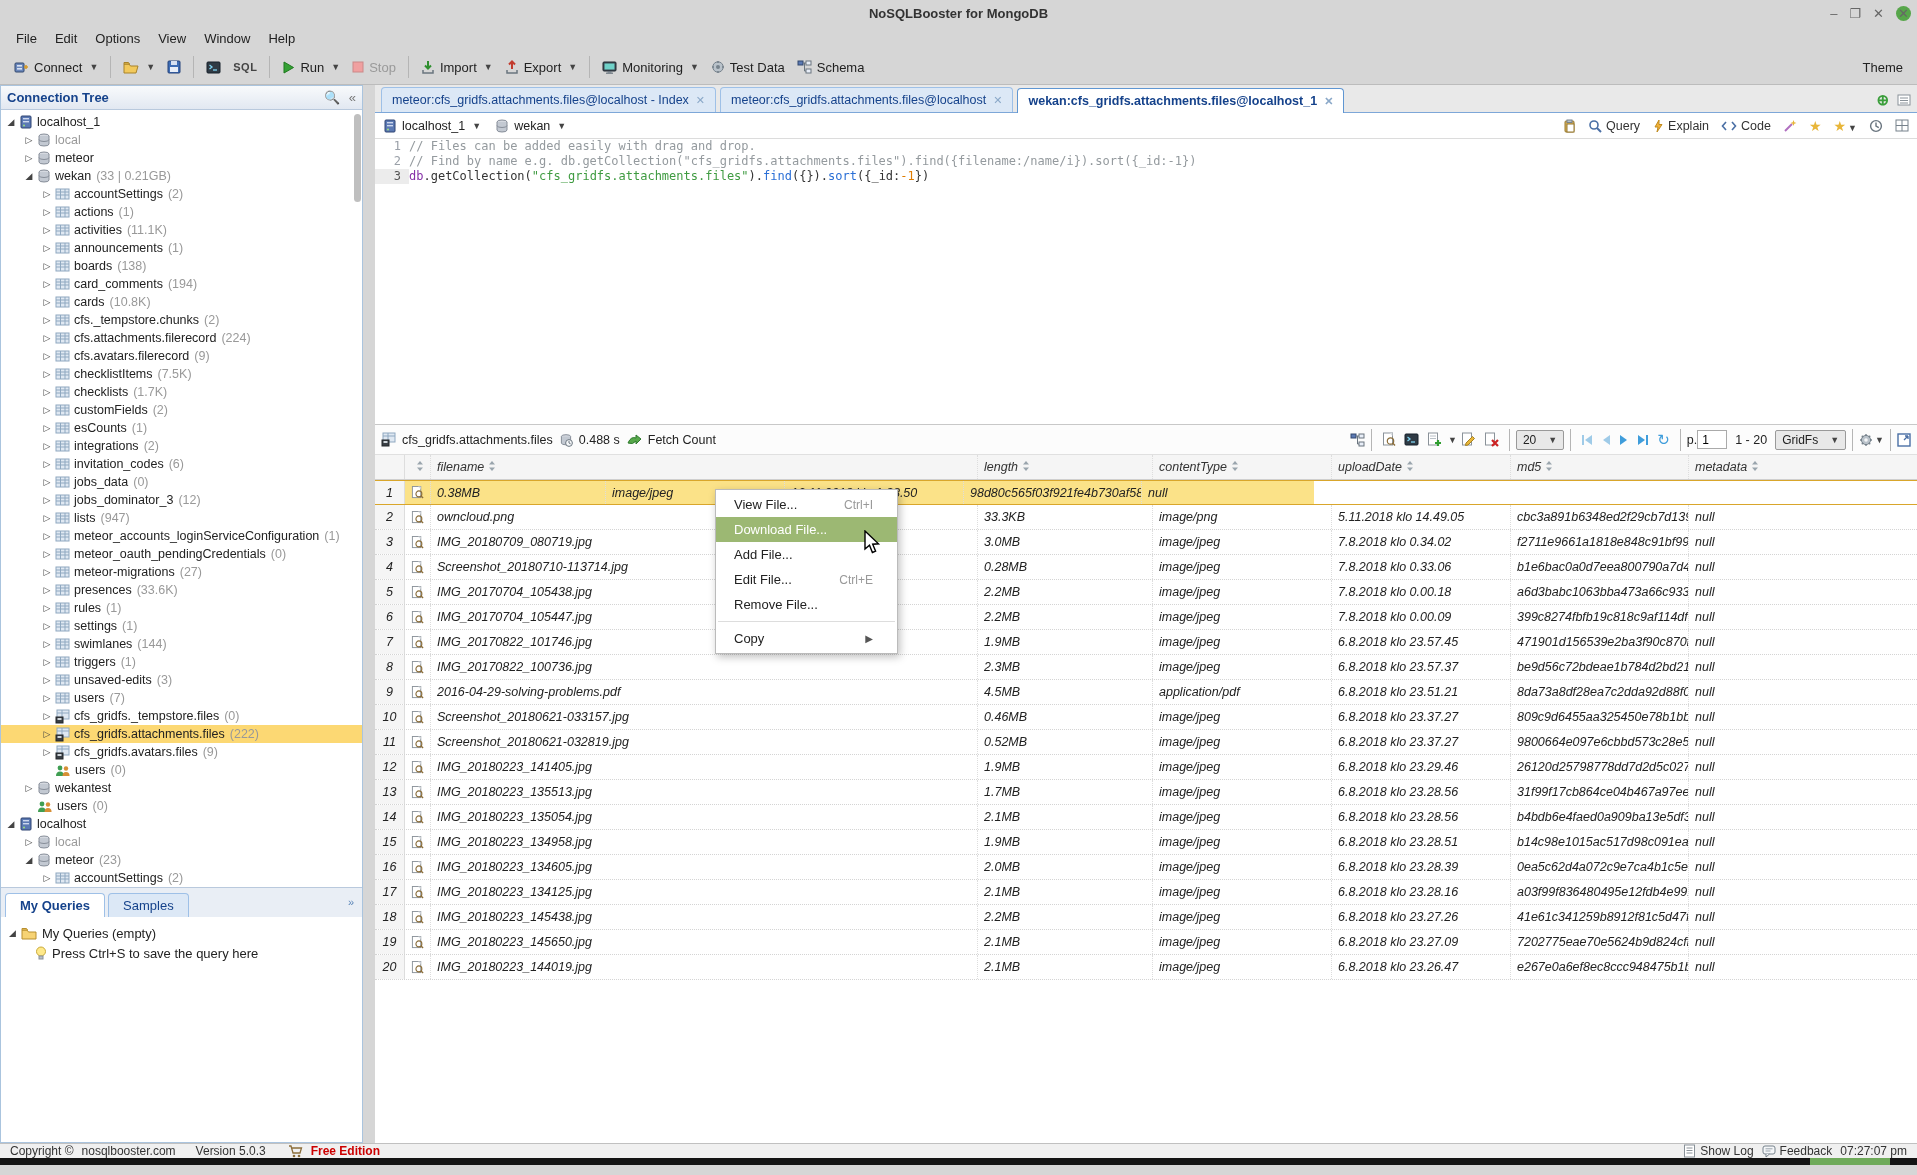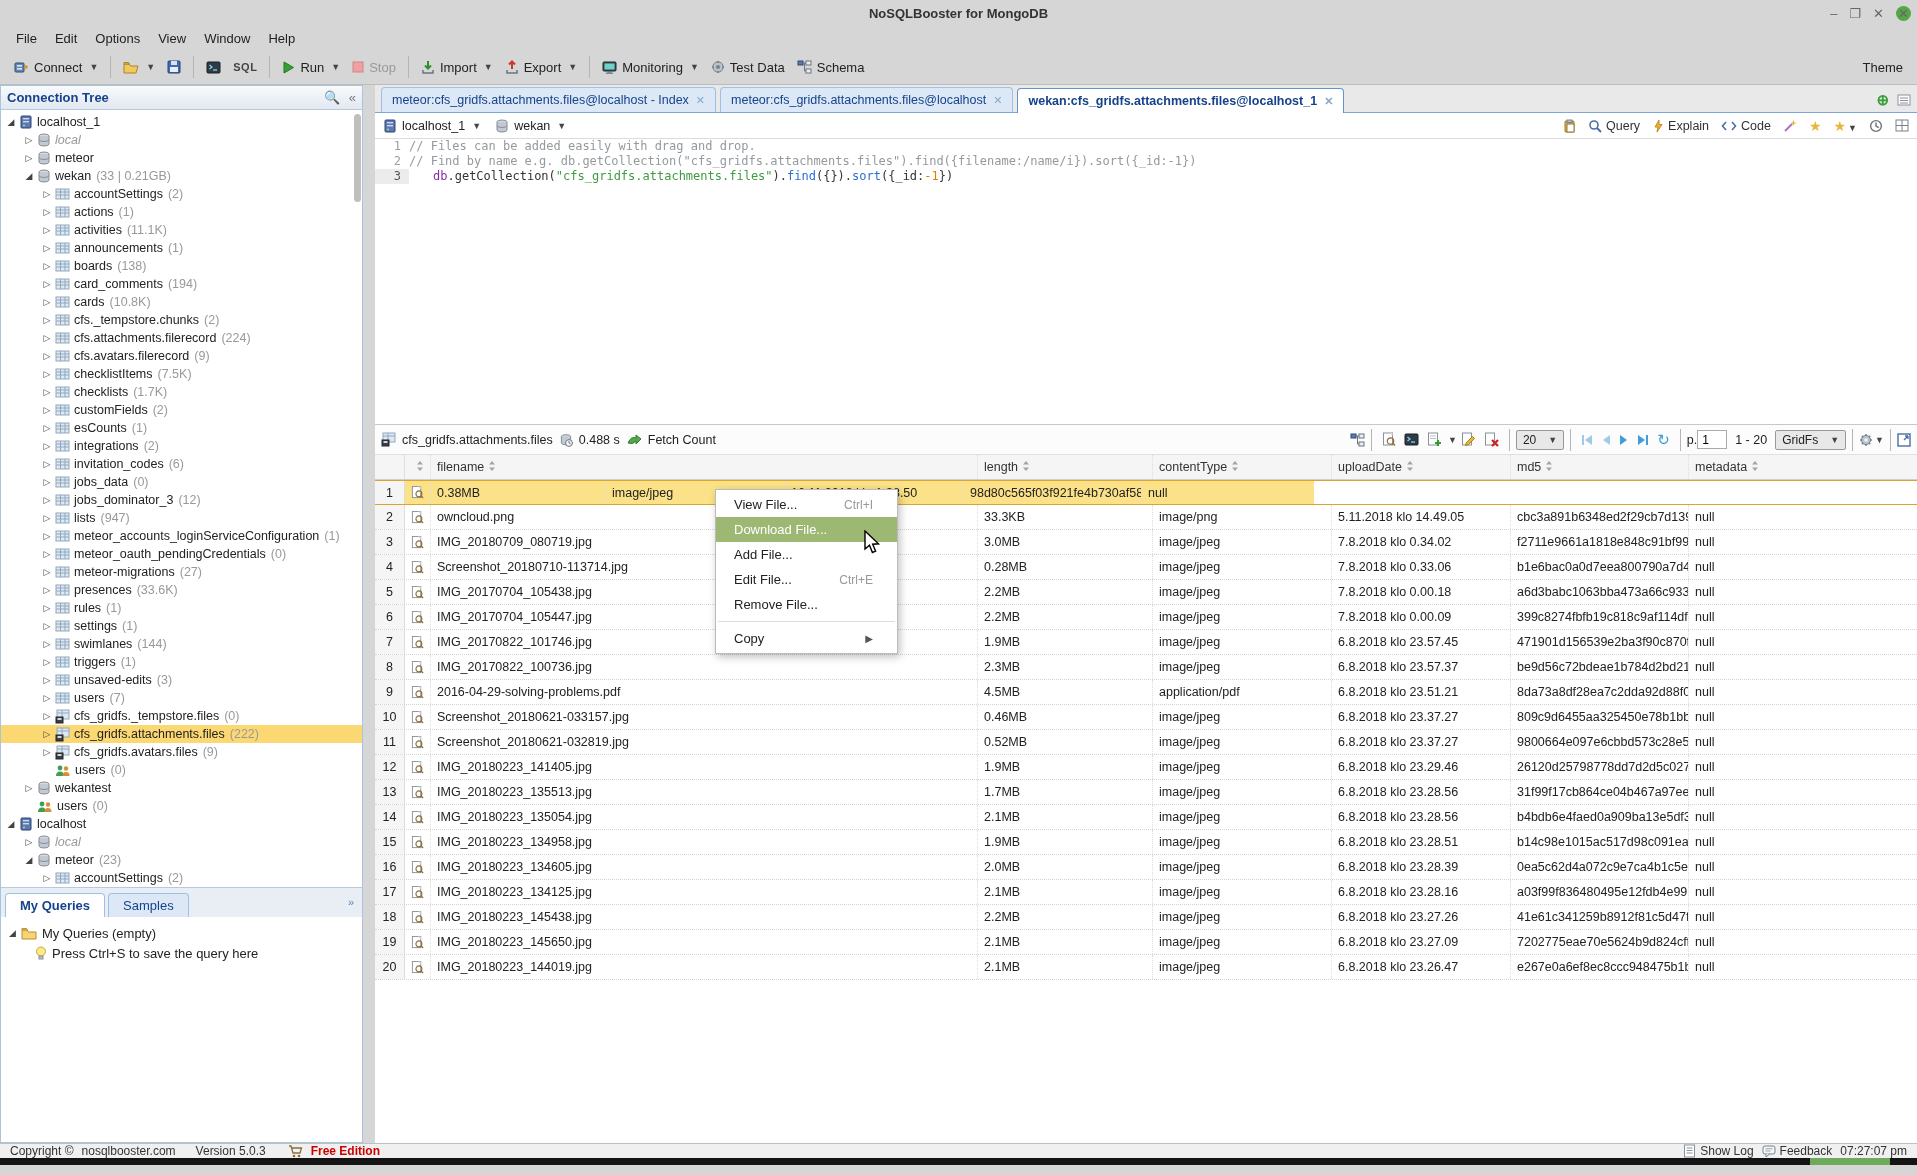--- a/index.html
+++ b/index.html
@@ -37,21 +37,21 @@
   
   .ct-header { height:24px; flex:none; background:linear-gradient(#f8fafc,#e2e8f1); border-bottom:1px solid #b9c9dd; display:flex; align-items:center; padding:0 6px; }
   .ct-header .t { font-size:13px; font-weight:bold; color:#15428b; flex:1; }
   .ct-header .hicon { color:#777; font-size:13px; margin-left:8px; }
   .tree { flex:1; overflow:hidden; position:relative; padding-top:3px; font-size:12.5px; color:#222; }
   .trow { height:18px; display:flex; align-items:center; white-space:nowrap; }
   .trow .arrow { width:12px; font-size:9px; color:#444; text-align:center; flex:none; }
   .trow .ticon { margin:0 4px 0 2px; flex:none; }
   .trow .cnt { color:#999; margin-left:5px; }
   .trow.sel { background:#fcd873; }
-  .trow.dim .lbl { color:#999;font-style:italic; }
+  .trow.dim .lbl { color:#999; }
   .scroll-thumb { position:absolute; right:1px; top:4px; width:7px; height:88px; background:#bfbfbf; border-radius:4px; }
 
   .sb-tabs { flex:none; height:30px; background:#e9eef5; border-top:1px solid #b9c9dd; display:flex; align-items:center; padding:4px 6px 0 4px; position:relative; }
   .sbtab { font-size:13px; padding:4px 14px; border:1px solid #9ec0e7; border-bottom:none; border-radius:4px 4px 0 0; background:#dce8f6; color:#15428b; margin-right:3px; }
   .sbtab.active { background:#fff; font-weight:bold; }
   .sb-tabs .chev { position:absolute; right:8px; top:8px; color:#5b86b8; font-size:11px; }
   .queries { flex:none; height:225px; background:#fff; padding:6px 8px; font-size:13px; color:#222; }
   .qrow { display:flex; align-items:center; gap:5px; height:20px; }
   .qrow.hint { padding-left:26px; }
 
@@ -68,38 +68,38 @@
   .crumbbar .spacer { flex:1; }
   .caction { display:flex; align-items:center; gap:4px; margin-left:12px; color:#333; }
   .cicon { margin-left:12px; }
 
   
   .editor { height:286px; flex:none; background:#fff; font-family:"DejaVu Sans Mono","Liberation Mono",monospace; font-size:12px; overflow:hidden; border-bottom:1px solid #c8c8c8; }
   .eline { display:flex; height:15px; line-height:15px; white-space:pre; }
   .gut { width:34px; flex:none; text-align:right; padding-right:8px; color:#9aa0a8; background:#fff; }
   .eline.cur .gut { color:#555; background:#ececec; }
   .tok-cm { color:#949a9e; }
-  .tok-kw { color:#8630a8;padding-left:24px; }
+  .tok-kw { color:#8630a8; }
   .tok-pl { color:#333; }
   .tok-str { color:#3f9b41; }
   .tok-fn { color:#2a6fd6; }
   .tok-num { color:#e07c00; }
 
   
   .results { flex:1; display:flex; flex-direction:column; min-height:0; }
   .res-toolbar { height:30px; flex:none; display:flex; align-items:center; padding:0 6px; font-size:12.5px; color:#222; background:#fcfcfc; border-bottom:1px solid #e0e0e0; }
   .res-toolbar .grp { display:flex; align-items:center; gap:6px; }
   .res-toolbar .spacer { flex:1; }
   .sel-box { background:#e8e8e8; border:1px solid #999; border-radius:2px; font-size:12px; padding:2px 6px; display:flex; gap:10px; align-items:center; }
   .pinput { width:30px; height:19px; border:1px solid #aaa; font-size:12px; padding:1px 4px; }
   .navico { margin:0 4px; }
 
   
   .grid { flex:1; overflow:hidden; font-size:12.5px; color:#222; }
-  .r { display:flex; height:25px; align-items:center; border-bottom:1px dotted #d4d4d4; }
+  .r { display:flex; height:25px; align-items:center; border-bottom:1px dotted #d4d4d4;font-style:italic; }
   .r.hdr { background:#f5f5f5; border-bottom:1px solid #cfcfcf; color:#333; }
   .cell { padding:0 6px; white-space:nowrap; overflow:hidden; border-right:1px dotted #ddd; height:100%; display:flex; align-items:center; }
   .c-num { width:30px; flex:none; justify-content:center; background:#f5f5f5; border-right:1px solid #ddd; padding:0; }
   .c-ico { width:26px; flex:none; justify-content:center; }
   .c-fn  { width:547px; flex:none; }
   .c-len { width:175px; flex:none; }
   .c-ct  { width:179px; flex:none; }
   .c-ud  { width:179px; flex:none; }
   .c-md5 { width:178px; flex:none; }
   .c-meta{ width:172px; flex:none; border-right:none; }

